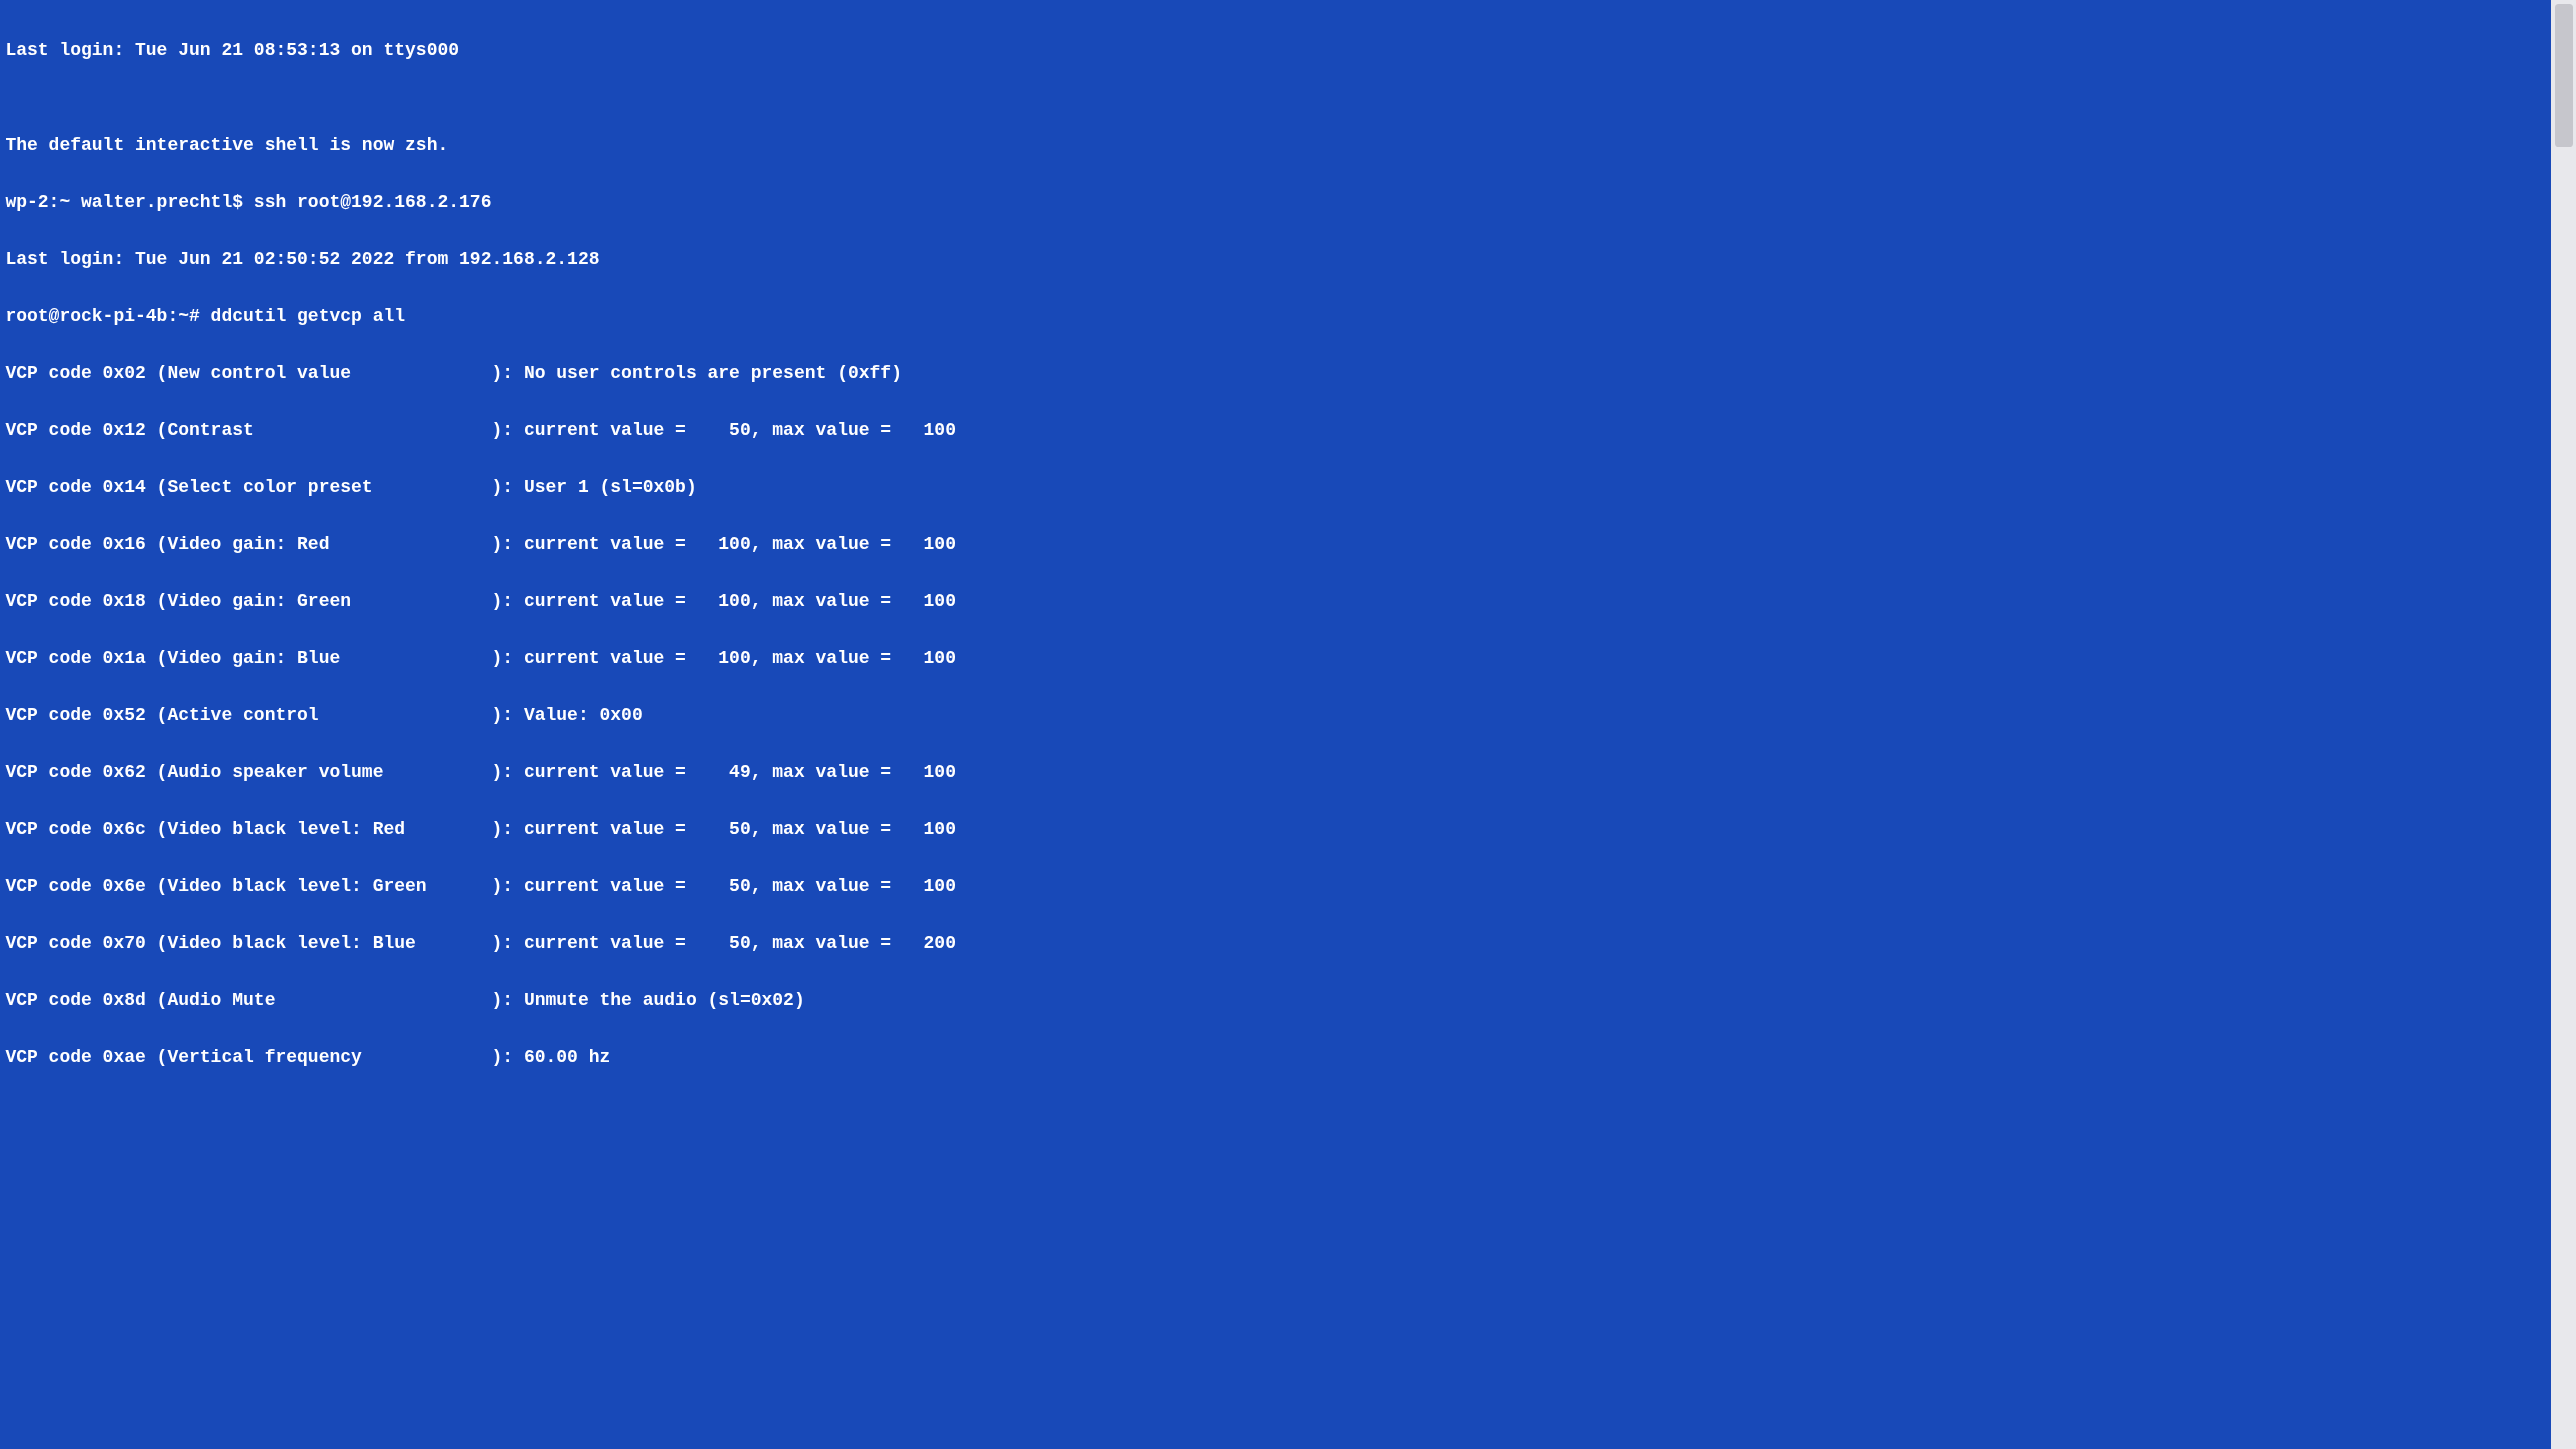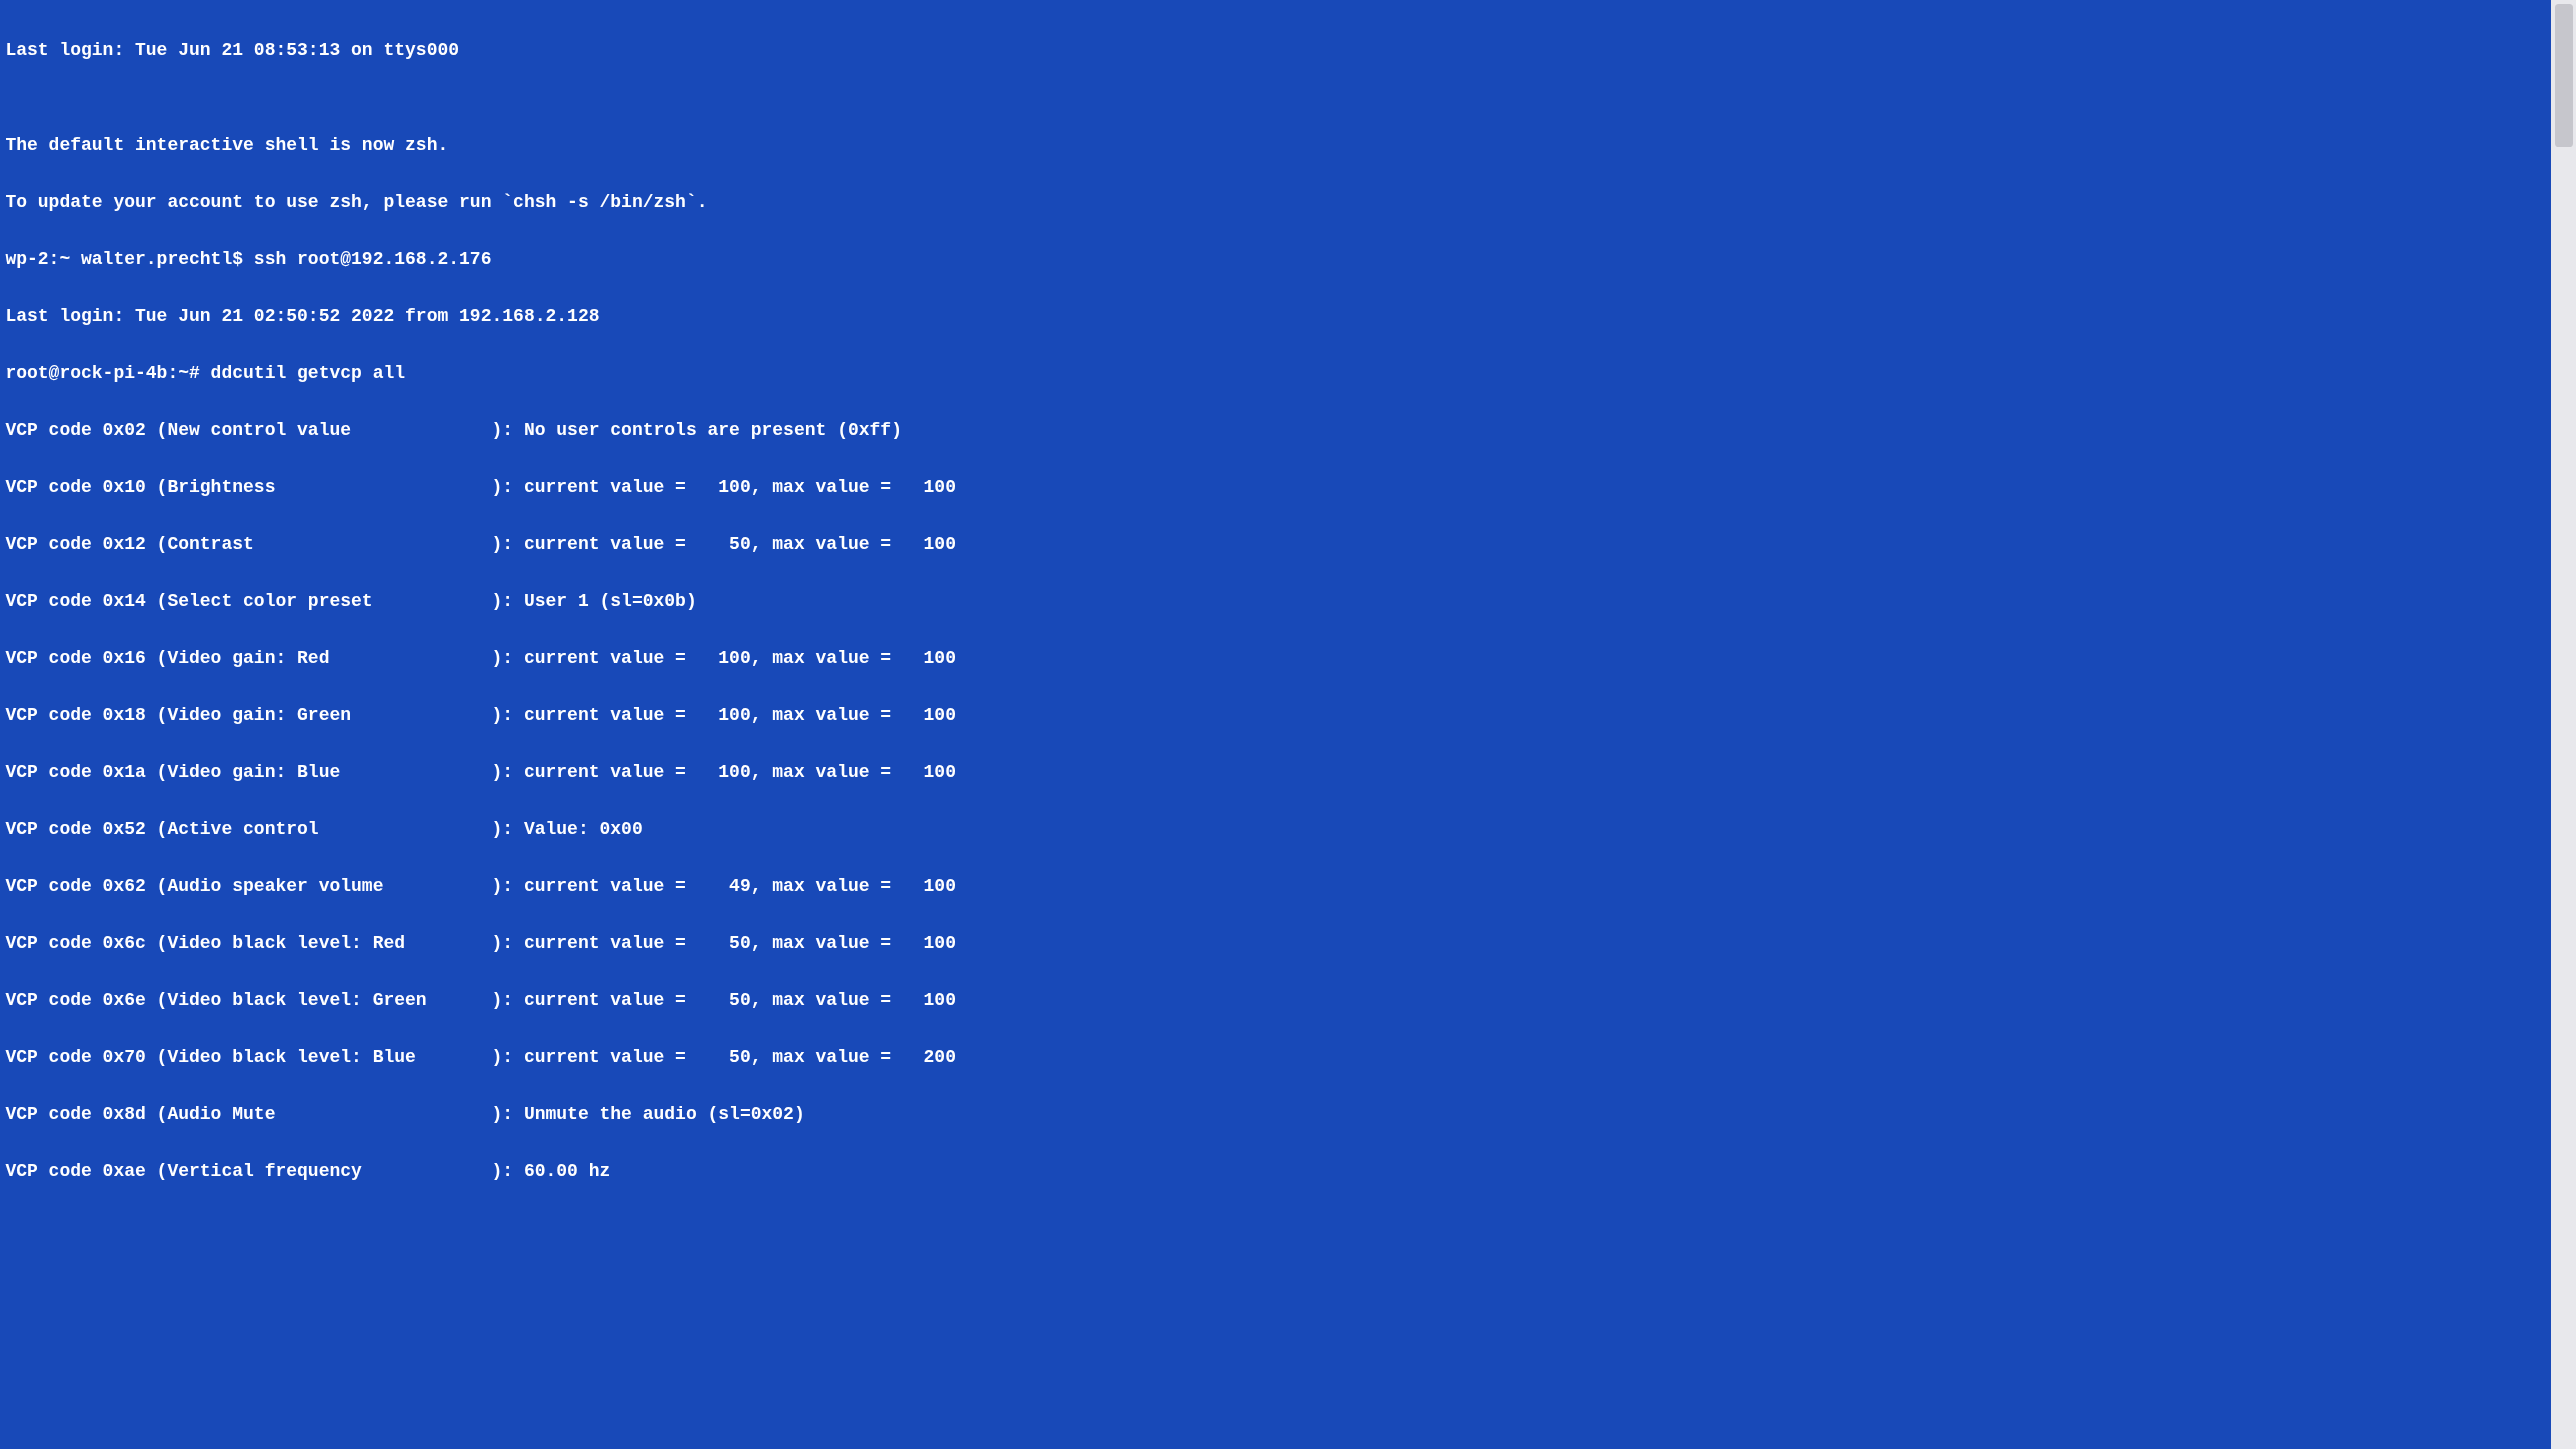--- a/index.html
+++ b/index.html
@@ -38,26 +38,24 @@
       border-radius: 3.6px;
     }
   </style>
 </head>
 <body>
 
 <div class="terminal-area">
   <div class="line">Last login: Tue Jun 21 08:53:13 on ttys000</div>
   <div class="line"></div>
   <div class="line">The default interactive shell is now zsh.</div>
-  <div class="line">To update your account to use zsh, please run `chsh -s /bin/zsh`.</div>
   <div class="line">wp-2:~ walter.prechtl$ ssh root@192.168.2.176</div>
   <div class="line">Last login: Tue Jun 21 02:50:52 2022 from 192.168.2.128</div>
   <div class="line">root@rock-pi-4b:~# ddcutil getvcp all</div>
   <div class="line">VCP code 0x02 (New control value             ): No user controls are present (0xff)</div>
-  <div class="line">VCP code 0x10 (Brightness                    ): current value =   100, max value =   100</div>
   <div class="line">VCP code 0x12 (Contrast                      ): current value =    50, max value =   100</div>
   <div class="line">VCP code 0x14 (Select color preset           ): User 1 (sl=0x0b)</div>
   <div class="line">VCP code 0x16 (Video gain: Red               ): current value =   100, max value =   100</div>
   <div class="line">VCP code 0x18 (Video gain: Green             ): current value =   100, max value =   100</div>
   <div class="line">VCP code 0x1a (Video gain: Blue              ): current value =   100, max value =   100</div>
   <div class="line">VCP code 0x52 (Active control                ): Value: 0x00</div>
   <div class="line">VCP code 0x62 (Audio speaker volume          ): current value =    49, max value =   100</div>
   <div class="line">VCP code 0x6c (Video black level: Red        ): current value =    50, max value =   100</div>
   <div class="line">VCP code 0x6e (Video black level: Green      ): current value =    50, max value =   100</div>
   <div class="line">VCP code 0x70 (Video black level: Blue       ): current value =    50, max value =   200</div>

